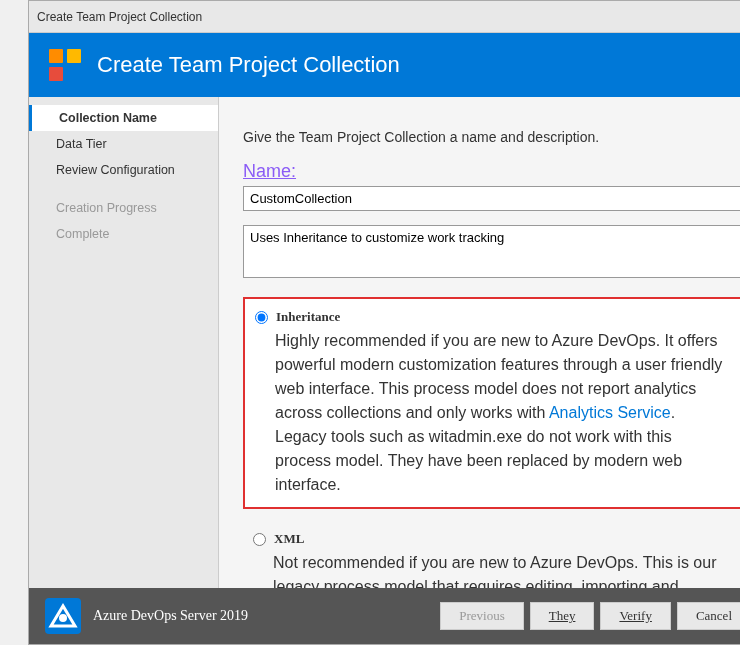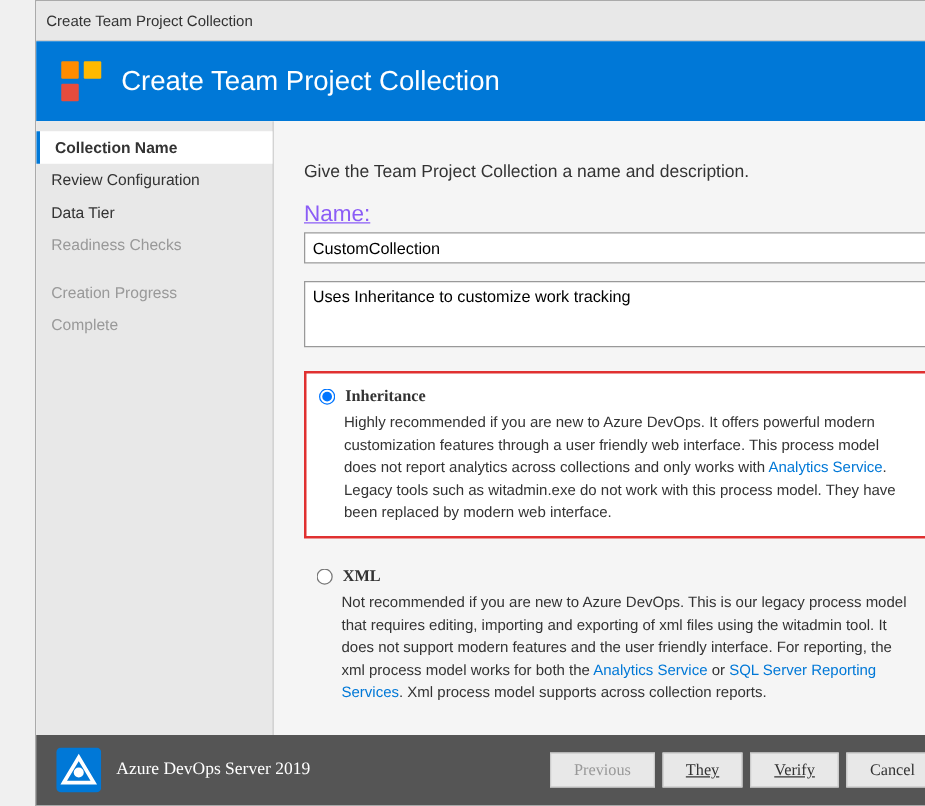--- a/index.html
+++ b/index.html
@@ -11,21 +11,21 @@
     .title-bar-text { font-size: 12px; color: #333; }
     .title-bar-close { width: 22px; height: 22px; display: flex; align-items: center; justify-content: center; cursor: pointer; font-size: 14px; color: #333; }
 
     .header { background: #0078d7; height: 64px; display: flex; align-items: center; padding: 0 16px; flex-shrink: 0; }
     .header-icon { width: 40px; height: 40px; margin-right: 12px; display: flex; align-items: center; justify-content: center; }
     .header-title { color: white; font-size: 22px; font-weight: 300; }
 
     .content { display: flex; flex: 1; overflow: hidden; background: #f0f0f0; }
 
     .sidebar { width: 190px; background: #e8e8e8; padding: 8px 0; flex-shrink: 0; border-right: 1px solid #ccc; }
-    .sidebar-item { padding: 6px 12px; font-size: 12.5px; cursor: pointer; color: #333; }
+    .sidebar-item { padding: 6px 27px; font-size: 12.5px; cursor: pointer; color: #333; }
     .sidebar-item.active { background: #fff; font-weight: 600; border-left: 3px solid #0078d7; }
     .sidebar-item.disabled { color: #999; cursor: default; }
     .sidebar-divider { height: 12px; }
 
     .main { flex: 1; padding: 32px 24px; overflow-y: auto; background: #f5f5f5; }
     .main-title { font-size: 14px; color: #333; margin-bottom: 16px; }
 
     .field-label { font-size: 18px; color: #8b5cf6; margin-bottom: 4px; }
     .field-label.underline { text-decoration: underline; }
     .text-input { width: 100%; border: 1px solid #999; padding: 4px 6px; font-size: 13px; background: white; outline: none; font-family: inherit; }
@@ -37,21 +37,21 @@
     .process-model-label { font-size: 12.5px; color: #333; margin-bottom: 8px; }
 
     .radio-option { margin-bottom: 12px; }
     .radio-option.highlighted { border: 2px solid #e03030; padding: 10px; background: white; }
     .radio-option.normal { padding: 10px 10px 10px 10px; }
 
     .radio-row { display: flex; align-items: flex-start; margin-bottom: 4px; }
     .radio-input { margin-top: 2px; margin-right: 8px; cursor: pointer; }
     .radio-label { font-size: 13px; font-weight: 600; color: #333; font-family: Liberation Serif, serif; }
 
-    .radio-desc { font-size: 12px; color: #333; line-height: 1.5; margin-left: 20px; }
+    .radio-desc { font-size: 16px; color: #333; line-height: 1.5; margin-left: 20px; }
     .radio-desc a { color: #0078d7; text-decoration: none; }
 
     .footer { background: #555; height: 56px; display: flex; align-items: center; padding: 0 16px; flex-shrink: 0; justify-content: space-between; font-family: Liberation Serif, serif; }
     .footer-left { display: flex; align-items: center; }
     .footer-logo { width: 36px; height: 36px; margin-right: 12px; }
     .footer-text { color: white; font-size: 14px; font-weight: 300; }
     .footer-buttons { display: flex; gap: 6px; }
     .footer-btn { padding: 5px 18px; font-size: 13px; cursor: pointer; border: 1px solid #ccc; background: #e8e8e8; color: #333; font-family: inherit; }
     .footer-btn:disabled { color: #999; cursor: default; }
     .footer-btn.underline-char span { text-decoration: underline; }
@@ -76,23 +76,22 @@
         <rect x="20" y="20" width="14" height="14" fill="#0078d7" rx="1"></rect>
       </svg>
     </div>
     <span class="header-title">Create Team Project Collection</span>
   </div>
 
   <div class="content">
 
     <div class="sidebar">
       <div class="sidebar-item active">Collection Name</div>
+      <div class="sidebar-item">Data Tier</div>
       <div class="sidebar-item">Review Configuration</div>
-      <div class="sidebar-item">Data Tier</div>
-      <div class="sidebar-item disabled">Readiness Checks</div>
       <div class="sidebar-divider"></div>
       <div class="sidebar-item disabled">Creation Progress</div>
       <div class="sidebar-item disabled">Complete</div>
     </div>
 
     <div class="main">
       <div class="main-title">Give the Team Project Collection a name and description.</div>
 
       <div class="field-group">
         <div class="field-label underline">Name:</div>

